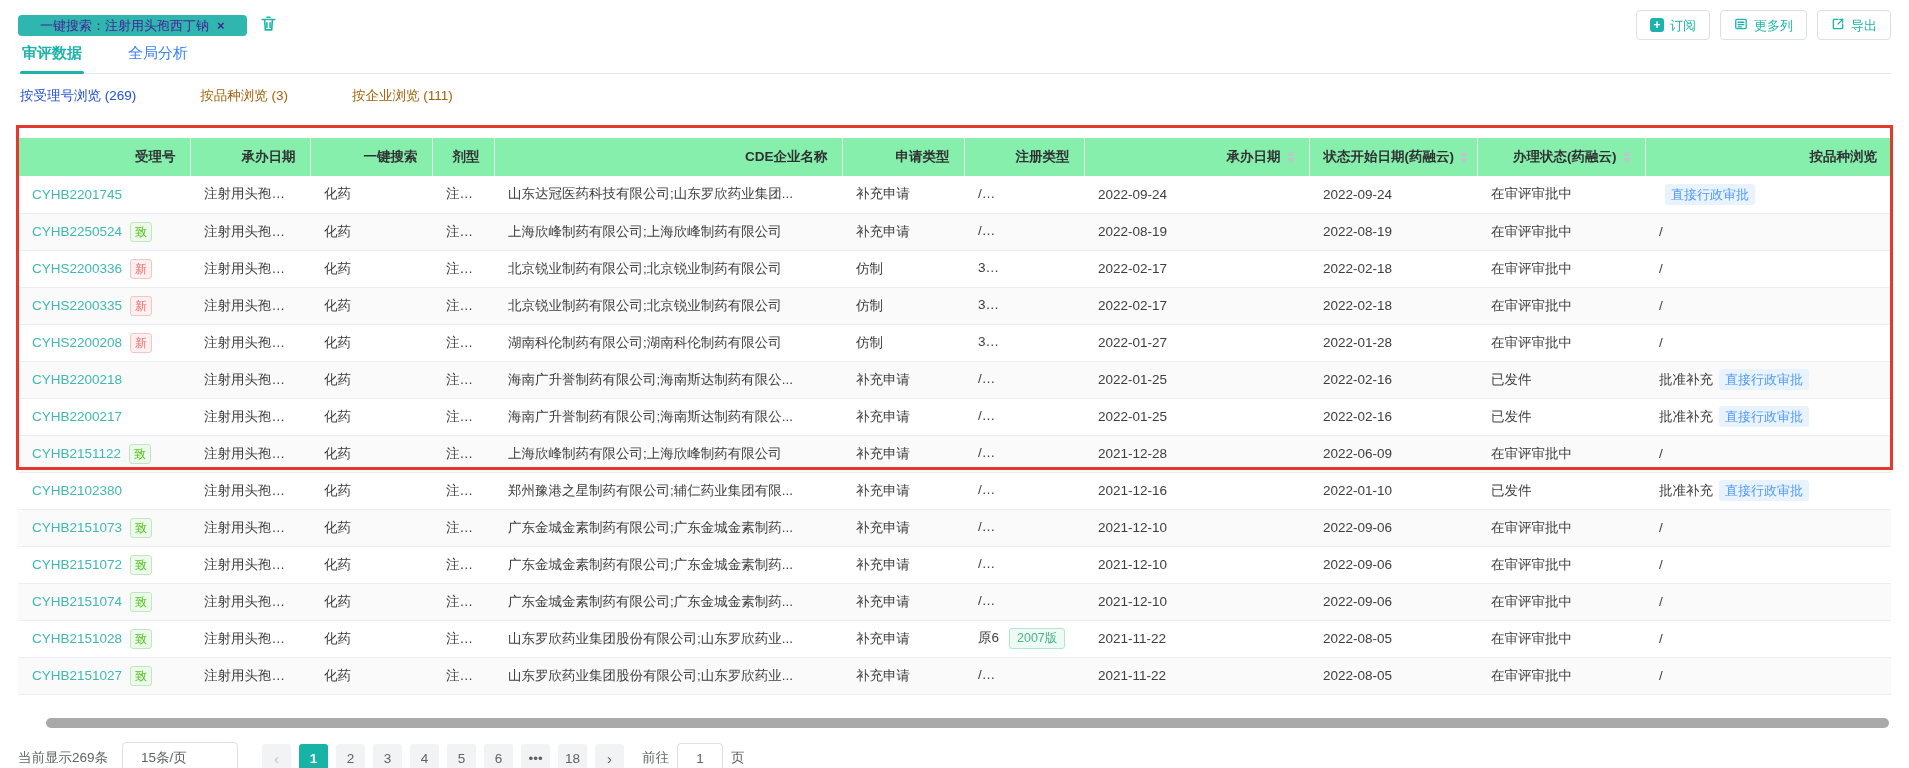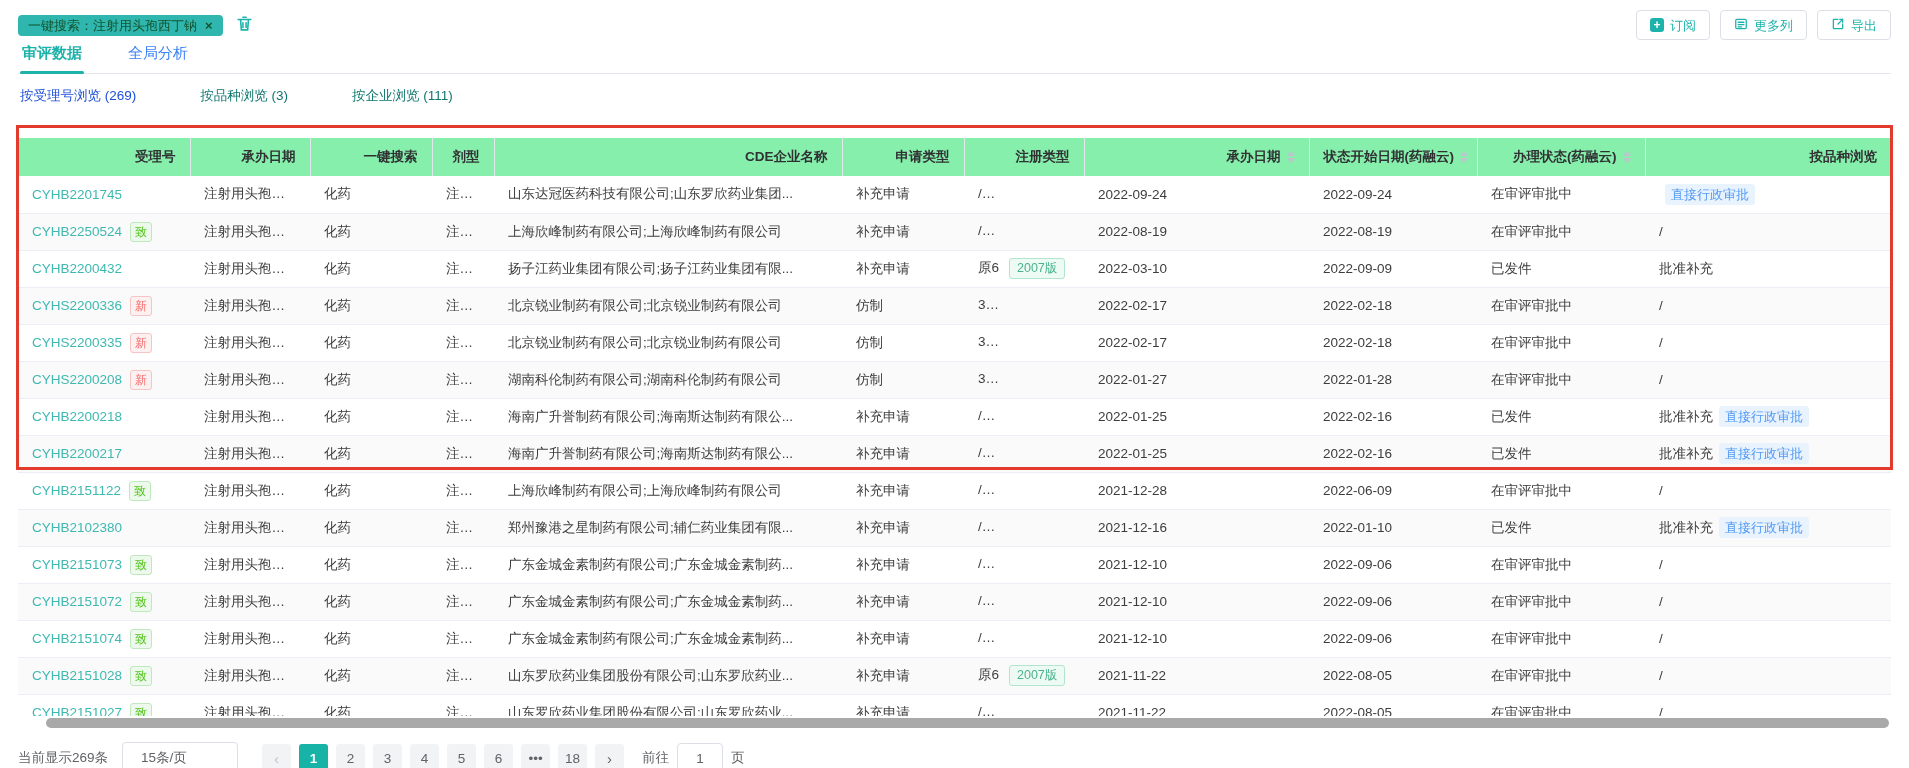--- a/index.html
+++ b/index.html
@@ -9,22 +9,22 @@
     font-family: "Liberation Sans", "DejaVu Sans", sans-serif;
     color:#333;
   }
   .page { padding: 12px 18px 0 18px; }
 
   
   .topbar { display:flex; align-items:center; justify-content:space-between; height:26px; }
   .topbar-left { display:flex; align-items:center; gap:12px; }
   .search-tag {
     display:inline-flex; align-items:center; gap:8px;
-    background:#2eb6af; color:#14532d; font-size:13px;
-    padding:4px 10px; border-radius:4px; cursor:pointer; line-height:1;
+    background:#2eb6af; color:#4c1d95; font-size:13px;
+    padding:4px 22px; border-radius:4px; cursor:pointer; line-height:1;
   }
   .search-tag .close-x { font-size:13px; font-weight:bold; cursor:pointer; }
   .trash-btn { background:none; border:none; cursor:pointer; display:flex; align-items:center; }
   .topbar-right { display:flex; gap:10px; }
   .tool-btn {
     display:inline-flex; align-items:center; gap:6px;
     background:#fff; border:1px solid #dcdfe6; border-radius:4px;
     color:#1db3ab; font-size:13px; padding:6px 13px; cursor:pointer; line-height:1;
   }
   .tool-btn .plus-ico {
@@ -33,21 +33,21 @@
   }
 
   
   .tabs { display:flex; gap:42px; border-bottom:1px solid #e4e7ed; padding:0 2px; }
   .tab { font-size:15px; color:#3b82f6; padding:6px 2px 10px 2px; cursor:pointer; position:relative; }
   .tab.active { color:#1db3ab; font-weight:bold; }
   .tab.active::after { content:""; position:absolute; left:0; right:0; bottom:-1px; height:3px; background:#1db3ab; border-radius:2px; }
 
   
   .view-tabs { display:flex; gap:64px; padding:13px 2px 0 2px; }
-  .view-tab { font-size:13.5px; color:#0f766e; cursor:pointer; }
+  .view-tab { font-size:13.5px; color:#a16207; cursor:pointer; }
   .view-tab.active { color:#1d4ed8; }
 
   
   .table-zone { position:relative; margin-top:33px; }
   .red-overlay {
     position:absolute; left:-2px; top:-13px; width:calc(100% + 4px); height:345px;
     border:3px solid #e23b2e; pointer-events:none; z-index:5;
   }
   .table-clip { height:578px; overflow:hidden; }
   table { width:100%; border-collapse:collapse; table-layout:fixed; }
@@ -223,33 +223,20 @@
               <td>注射剂</td>
               <td>上海欣峰制药有限公司;上海欣峰制药有限公司</td>
               <td>补充申请</td>
               <td><span>/</span><span class="reg-badge">2016版化药</span></td>
               <td>2022-08-19</td>
               <td>2022-08-19</td>
               <td>在审评审批中</td>
               <td><span>/</span></td>
             </tr>
             <tr>
-              <td><a class="id-link">CYHB2200432</a></td>
-              <td>注射用头孢西丁钠</td>
-              <td>化药</td>
-              <td>注射剂</td>
-              <td>扬子江药业集团有限公司;扬子江药业集团有限...</td>
-              <td>补充申请</td>
-              <td><span>原6</span><span class="reg-badge">2007版</span></td>
-              <td>2022-03-10</td>
-              <td>2022-09-09</td>
-              <td>已发件</td>
-              <td><span>批准补充</span></td>
-            </tr>
-            <tr>
               <td><a class="id-link">CYHS2200336</a><span class="mini-badge red">新</span></td>
               <td>注射用头孢西丁钠/氯...</td>
               <td>化药</td>
               <td>注射剂</td>
               <td>北京锐业制药有限公司;北京锐业制药有限公司</td>
               <td>仿制</td>
               <td><span>3</span><span class="reg-badge">2016版化药</span></td>
               <td>2022-02-17</td>
               <td>2022-02-18</td>
               <td>在审评审批中</td>

